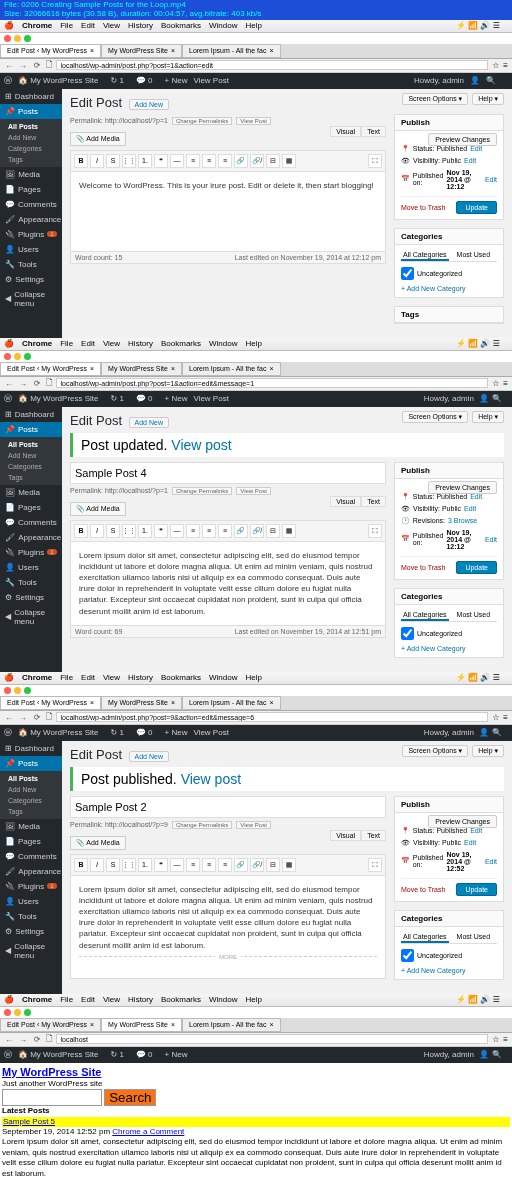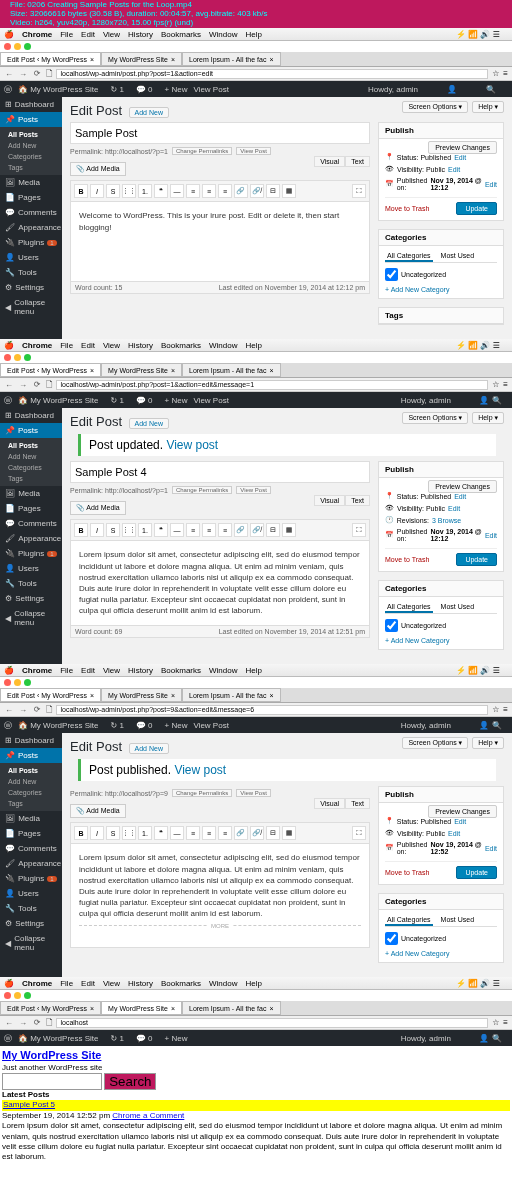--- a/index.html
+++ b/index.html
@@ -1,49 +1,49 @@
 <!DOCTYPE html>
 <html><head>
 <meta charset="utf-8">
 <style>
 *{margin:0;padding:0;box-sizing:border-box;font-family:Arial,sans-serif}
 body{width:512px;background:#fff;font-size:9px}
-.video-info{background:#be185d;color:#0ff;font-size:8px;padding:1px 10px;font-family:monospace;line-height:1.1}
+.video-info{background:#1d4ed8;color:#0ff;font-size:8px;padding:1px 4px;font-family:monospace;line-height:1.1}
 .mac-menu{background:linear-gradient(#f6f6f6,#e8e8e8);height:13px;display:flex;align-items:center;padding:0 4px;font-size:8px;border-bottom:1px solid #bbb}
 .mac-menu span{margin-right:8px}
 .mac-menu .right{margin-left:auto;display:flex;gap:4px}
 .mac-traffic{display:flex;gap:3px;padding:2px 4px}
 .dot{width:7px;height:7px;border-radius:50%}
 .dot.r{background:#ff5f56}.dot.y{background:#ffbd2e}.dot.g{background:#27c93f}
 .tabs{background:#ddd;display:flex;height:15px;border-bottom:1px solid #aaa}
 .tab{background:#eee;border:1px solid #bbb;padding:1px 6px;font-size:7px;display:flex;align-items:center;gap:3px;max-width:120px;overflow:hidden}
 .tab.active{background:#fff}
 .url-bar{background:#f0f0f0;height:14px;display:flex;align-items:center;padding:0 4px;gap:4px;font-size:8px;border-bottom:1px solid #ccc}
 .url-bar input{flex:1;border:1px solid #ccc;height:10px;padding:0 3px;font-size:7px}
 .nav-arrow{width:10px;text-align:center;color:#555}
 .wp-bar{background:#23282d;color:#ccc;height:16px;display:flex;align-items:center;padding:0 4px;font-size:8px}
-.wp-bar .right{margin-left:auto;display:flex;gap:23px;align-items:center}
+.wp-bar .right{margin-left:auto;display:flex;gap:0;align-items:center}
 .wp-bar span{margin-right:6px}
 .wp-body{display:flex;background:#f1f1f1;min-height:240px}
 .wp-side{width:62px;background:#23282d;color:#ccc;font-size:8px}
 .wp-side .item{padding:3px 5px;display:flex;align-items:center;gap:3px}
 .wp-side .item.active{background:#0073aa;color:#fff}
 .wp-side .sub{background:#32373c;padding:2px 0}
 .wp-side .sub .sitem{padding:2px 8px;font-size:7px;color:#aaa}
 .wp-side .sub .sitem.active{color:#fff;font-weight:bold}
 .wp-main{flex:1;padding:6px 8px;position:relative}
 .wp-top-right{position:absolute;top:4px;right:8px;display:flex;gap:4px;font-size:7px}
 .wp-top-right .btn-s{border:1px solid #ccc;background:#f7f7f7;padding:1px 5px;border-radius:2px}
 h1.edit{font-size:13px;font-weight:normal;color:#23282d;display:inline-block;margin-right:4px}
 .add-new{background:#f7f7f7;border:1px solid #ccc;padding:1px 5px;font-size:7px;border-radius:2px;color:#0073aa}
-.notice{border-left:3px solid #46b450;background:#fff;padding:4px 8px;font-size:12px;margin:5px 8px}
+.notice{border-left:3px solid #46b450;background:#fff;padding:4px 8px;font-size:14px;margin:5px 0}
 .notice a{color:#0073aa}
 .edit-area{display:flex;gap:8px;margin-top:4px}
 .edit-left{flex:1}
-.edit-right{width:126px}
+.edit-right{width:110px}
 .title-input{width:100%;border:1px solid #ddd;padding:4px;font-size:11px;background:#fff}
 .permalink{font-size:7px;color:#666;margin:3px 0;display:flex;gap:4px;align-items:center}
 .permalink .btn-t{border:1px solid #ccc;background:#f7f7f7;padding:0 3px;font-size:6px}
 .media-btn{border:1px solid #ccc;background:#f7f7f7;padding:2px 5px;font-size:7px;margin:4px 0;display:inline-block}
 .ed-tabs{float:right;font-size:7px}
 .ed-tabs span{border:1px solid #ddd;padding:1px 5px;background:#f5f5f5}
 .toolbar{background:#f5f5f5;border:1px solid #ddd;padding:3px;display:flex;gap:2px;flex-wrap:wrap;position:relative}
 .tb-btn{width:14px;height:14px;border:1px solid #ddd;background:#fff;font-size:7px;display:flex;align-items:center;justify-content:center}
 .tb-expand{position:absolute;right:3px;top:3px}
 .content{background:#fff;border:1px solid #ddd;border-top:none;padding:8px;font-size:8px;min-height:80px;color:#333;line-height:1.4}
@@ -62,30 +62,29 @@
 .cat-tabs .active{border-bottom:2px solid #0073aa}
 .checkbox-row{display:flex;gap:3px;align-items:center;padding:2px 0}
 .add-cat{color:#0073aa;font-size:7px;margin-top:3px;display:block}
 .more-line{border-top:1px dashed #ccc;text-align:center;color:#aaa;font-size:6px;margin:5px 0;position:relative}
 .more-line span{background:#fff;padding:0 4px;position:relative;top:-4px}
 .front{background:#fff;padding:2px;font-size:8px;line-height:1.3}
 .front a{color:#0000ee;text-decoration:underline}
 .front h2{font-size:11px;font-weight:bold}
 .front .hl{background:#ff0;padding:0 1px}
 .front input[type=text]{border:1px solid #999;width:100px}
-.front input[type=submit]{border:1px solid #999;background:#be185d;padding:0 4px}
+.front input[type=submit]{border:1px solid #999;background:#f97316;padding:0 4px}
 .watermark{position:absolute;color:#ffd700;font-size:16px;font-weight:bold;opacity:0.7;pointer-events:none}
 </style>
 </head>
 <body>
 
 <div class="video-info">
   <div>File: 0206 Creating Sample Posts for the Loop.mp4</div>
   <div>Size: 32066616 bytes (30.58 B), duration: 00:04:57, avg.bitrate: 403 kb/s</div>
-  <div>Video: h264, yuv420p, 1280x720, 15.00 fps(r) (und)</div>
 </div>
 
 <div class="mac-menu">
   <span>🍎</span>
   <span><b>Chrome</b></span>
   <span>File</span>
   <span>Edit</span>
   <span>View</span>
   <span>History</span>
   <span>Bookmarks</span>
@@ -156,21 +155,20 @@
   </div>
   <div class="wp-main">
     <div class="wp-top-right">
       <span class="btn-s">Screen Options ▾</span>
       <span class="btn-s">Help ▾</span>
     </div>
     <h1 class="edit">Edit Post</h1>
     <span class="add-new">Add New</span>
     <div class="edit-area">
       <div class="edit-left">
-        <input class="title-input" value="Sample Post" style="">
         <div class="permalink">
           <span>Permalink: http://localhost/?p=1</span>
           <span class="btn-t">Change Permalinks</span>
           <span class="btn-t">View Post</span>
         </div>
         <span class="media-btn">📎 Add Media</span>
         <span class="ed-tabs"><span>Visual</span><span>Text</span></span>
         <div class="toolbar">
           <div class="tb-btn">
               <b>B</b>
@@ -450,20 +448,21 @@
   <div class="wp-main">
     <div class="wp-top-right">
         <span class="btn-s">Screen Options ▾</span>
         <span class="btn-s">Help ▾</span>
       </div>
     <h1 class="edit">Edit Post</h1>
     <span class="add-new">Add New</span>
     <div class="notice"><span>Post published. </span><a>View post</a></div>
     <div class="edit-area">
       <div class="edit-left">
+        <input class="title-input" value="Sample Post 2" style="">
         <div class="permalink">
             <span>Permalink: http://localhost/?p=9</span>
             <span class="btn-t">Change Permalinks</span>
             <span class="btn-t">View Post</span>
           </div>
         <span class="media-btn">📎 Add Media</span>
         <span class="ed-tabs"><span>Visual</span><span>Text</span></span>
         <div class="toolbar">
           <div class="tb-btn">
               <b>B</b>

